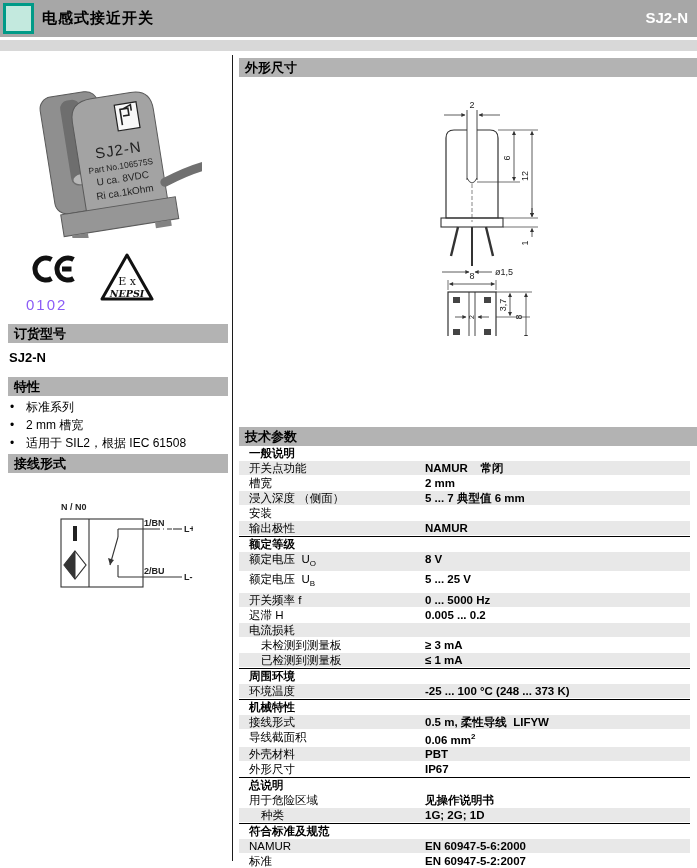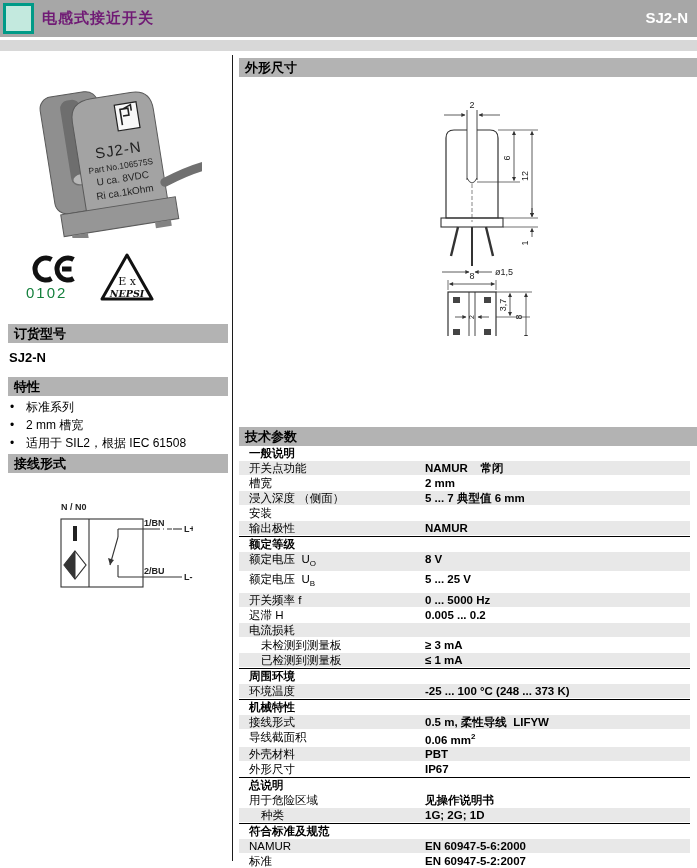--- a/index.html
+++ b/index.html
@@ -4,38 +4,38 @@
 <style>
   html,body{margin:0;padding:0;}
   body{
     width:697px;height:868px;position:relative;background:#fff;
     font-family:"Liberation Sans",sans-serif;color:#000;overflow:hidden;
   }
   
   .topbar{position:absolute;left:0;top:0;width:697px;height:37px;background:#a7a7a7;}
   .chip{position:absolute;left:3px;top:3px;width:31px;height:31px;background:#c3e9de;
         border:3px solid #009a87;box-sizing:border-box;}
-  .topbar .title{position:absolute;left:42px;top:9px;font-size:15px;font-weight:bold;color:#701a75;letter-spacing:1px;}
+  .topbar .title{position:absolute;left:42px;top:9px;font-size:15px;font-weight:bold;color:#000000;letter-spacing:1px;}
   .topbar .model{position:absolute;right:9px;top:9px;font-size:15px;font-weight:bold;color:#fff;}
   .substrip{position:absolute;left:0;top:40px;width:697px;height:11px;background:#d8d8d8;}
   .divider{position:absolute;left:232px;top:55px;width:1px;height:806px;background:#1c1c1c;}
   
   .secbar{position:absolute;background:#b3b3b3;font-size:13px;font-weight:bold;
           height:19px;line-height:19px;padding-left:6px;box-sizing:border-box;color:#000;}
   .lbar{left:8px;width:220px;}
   .rbar{left:239px;width:518px;}
   
   .ordervalue{position:absolute;left:9px;top:350px;font-size:13px;font-weight:bold;}
   .features{position:absolute;left:10px;top:398px;font-size:12px;line-height:18px;}
   .feat-item{display:flex;}
   .feat-item .bullet-icon{width:16px;text-align:left;}
   .feat-item .bullet-icon::before{content:"\2022";}
   .photo-wrap{position:absolute;left:24px;top:60px;width:178px;height:178px;}
   .ce-wrap{position:absolute;left:26px;top:254px;width:50px;height:46px;}
-  .ce-number{position:absolute;left:26px;top:284px;font-size:15px;letter-spacing:2px;color:#15803d;}
+  .ce-number{position:absolute;left:26px;top:296px;font-size:15px;letter-spacing:2px;color:#8b5cf6;}
   .nepsi-wrap{position:absolute;left:97px;top:250px;width:60px;height:58px;}
   .wiring-wrap{position:absolute;left:55px;top:499px;width:138px;height:98px;}
   .dims-wrap{position:absolute;left:392px;top:96px;width:178px;height:240px;}
   
   .spec-table{position:absolute;left:239px;top:447px;width:451px;border-bottom:1px solid #cfcfcf;}
   .trow{display:flex;line-height:14px;margin-bottom:1px;font-size:11.5px;}
   .trow.shade{background:#e8e8e8;}
   .trow.sec{line-height:13px;font-weight:bold;background:#fff;}
   .trow.sec.bt{border-top:1px solid #000;padding-top:1px;}
   .tlabel{flex:0 0 176px;padding-left:10px;box-sizing:content-box;white-space:pre-wrap;}

